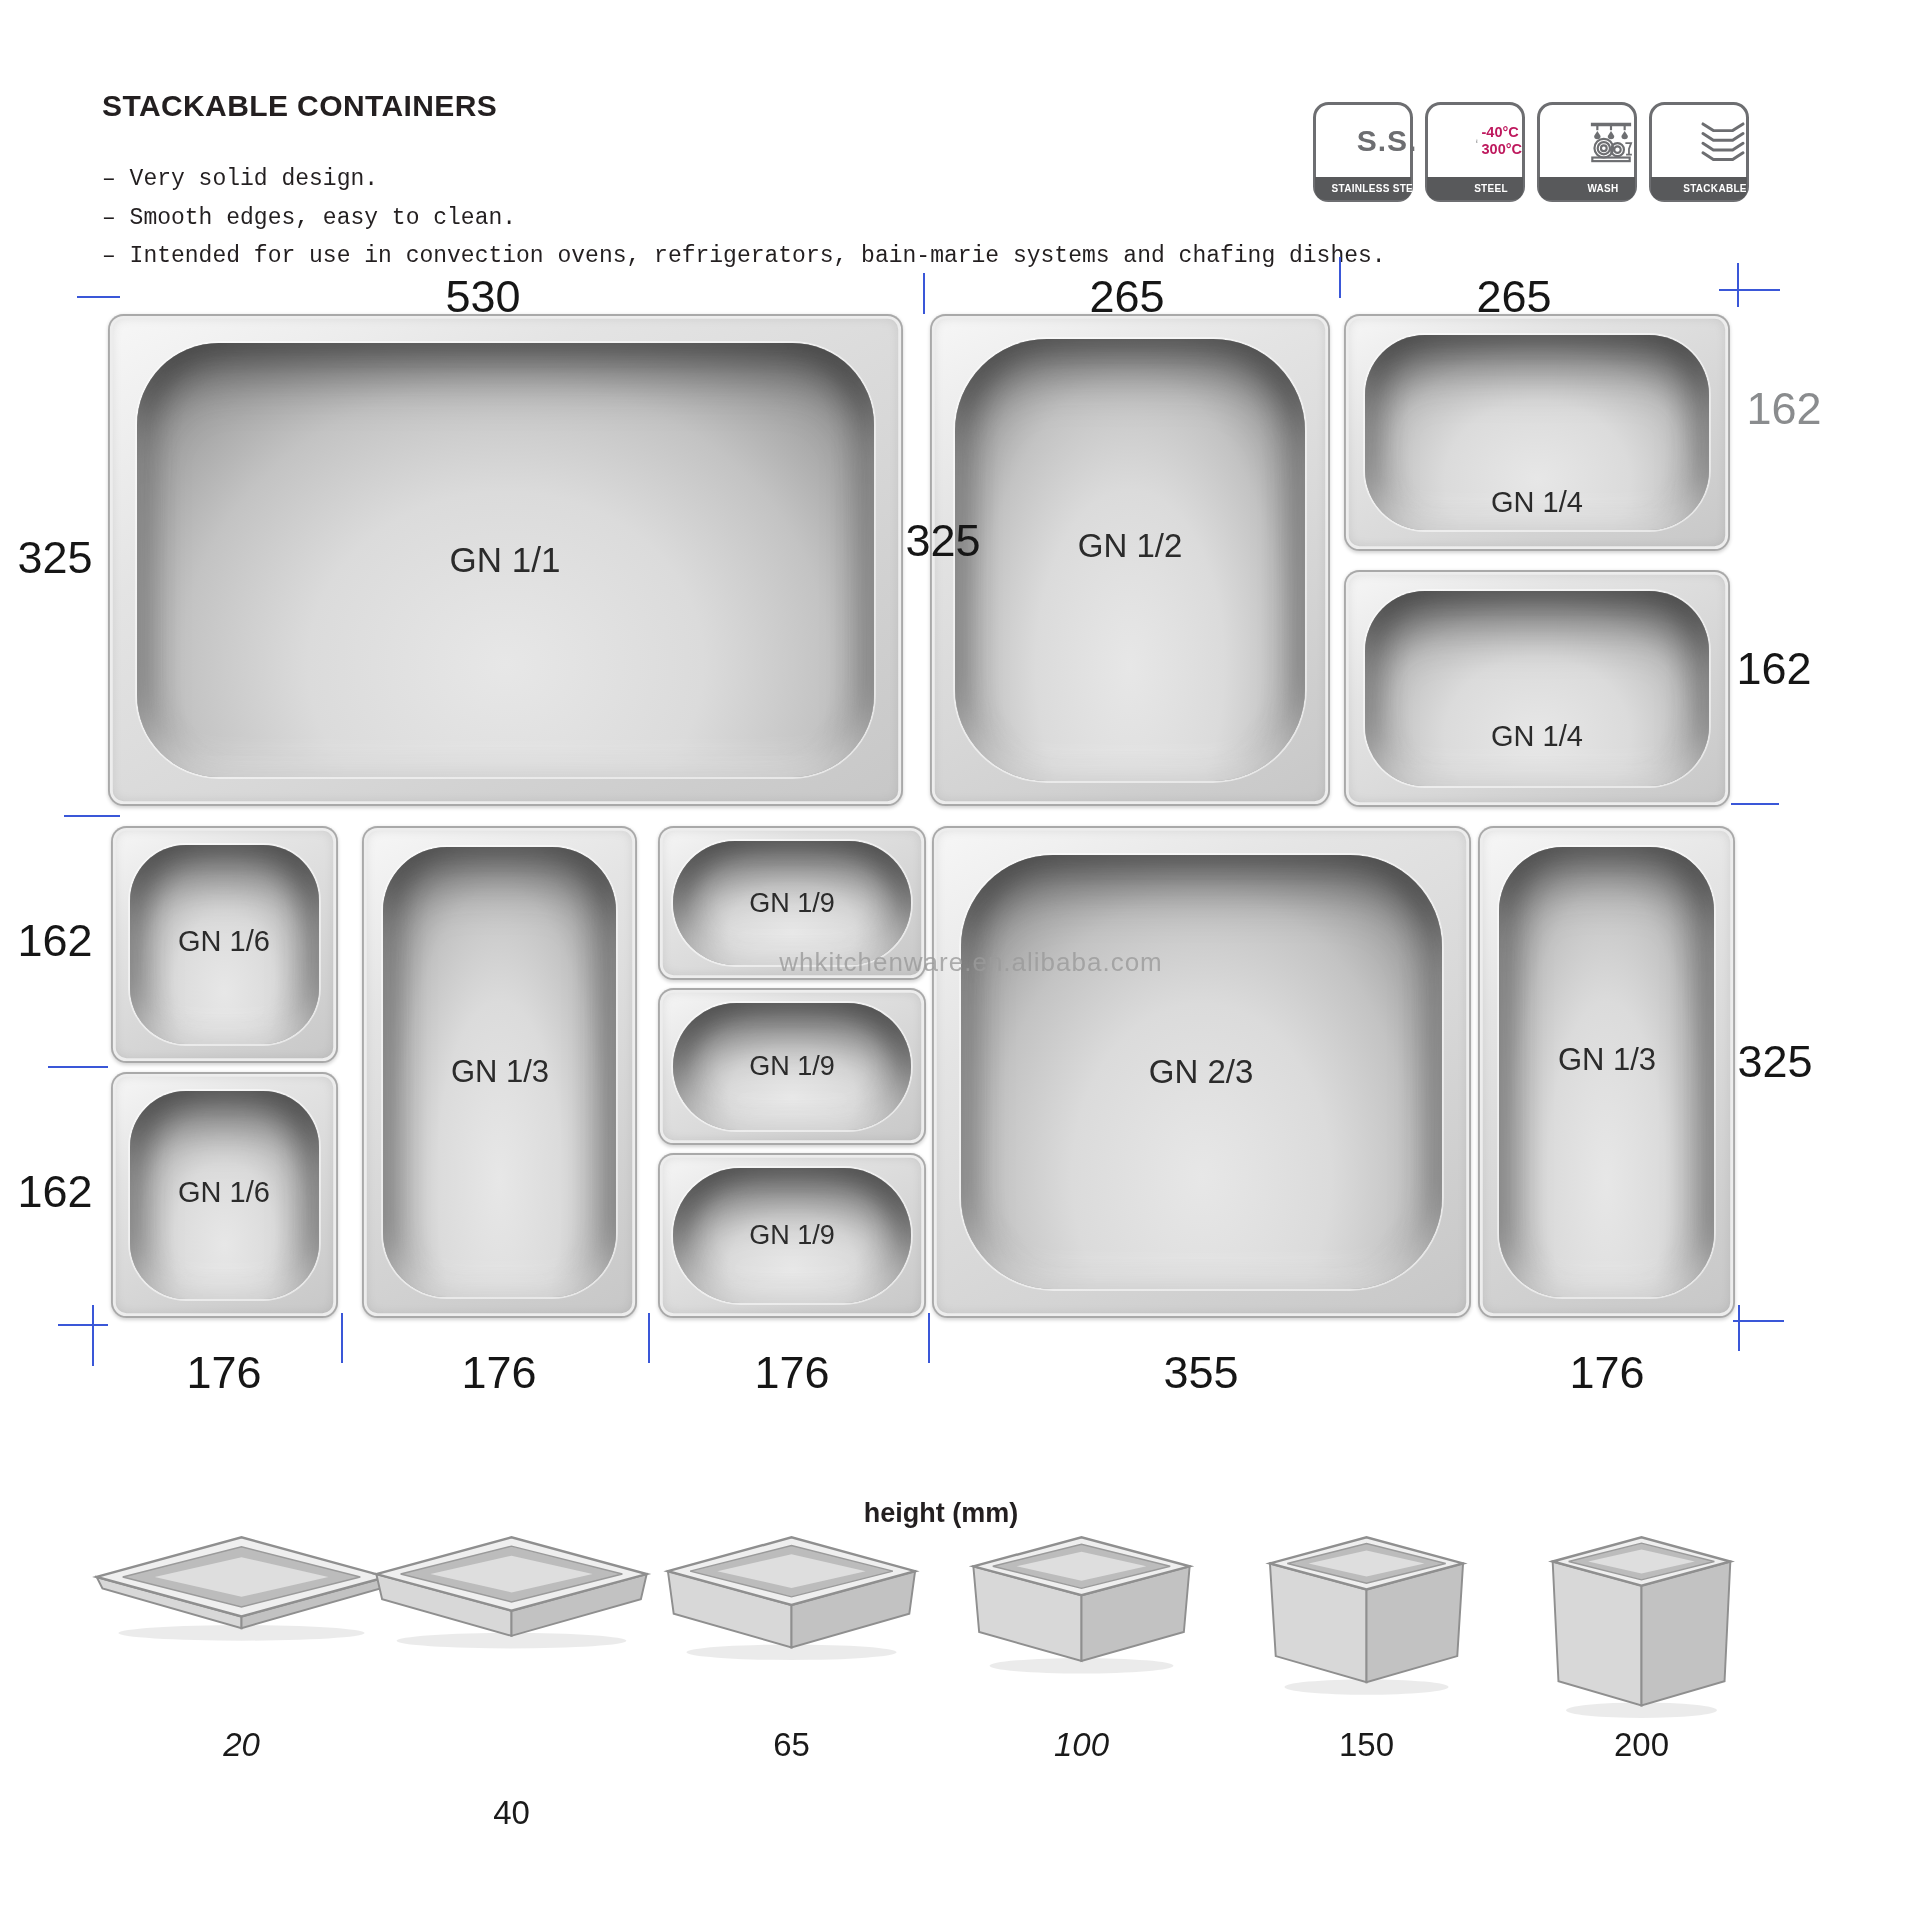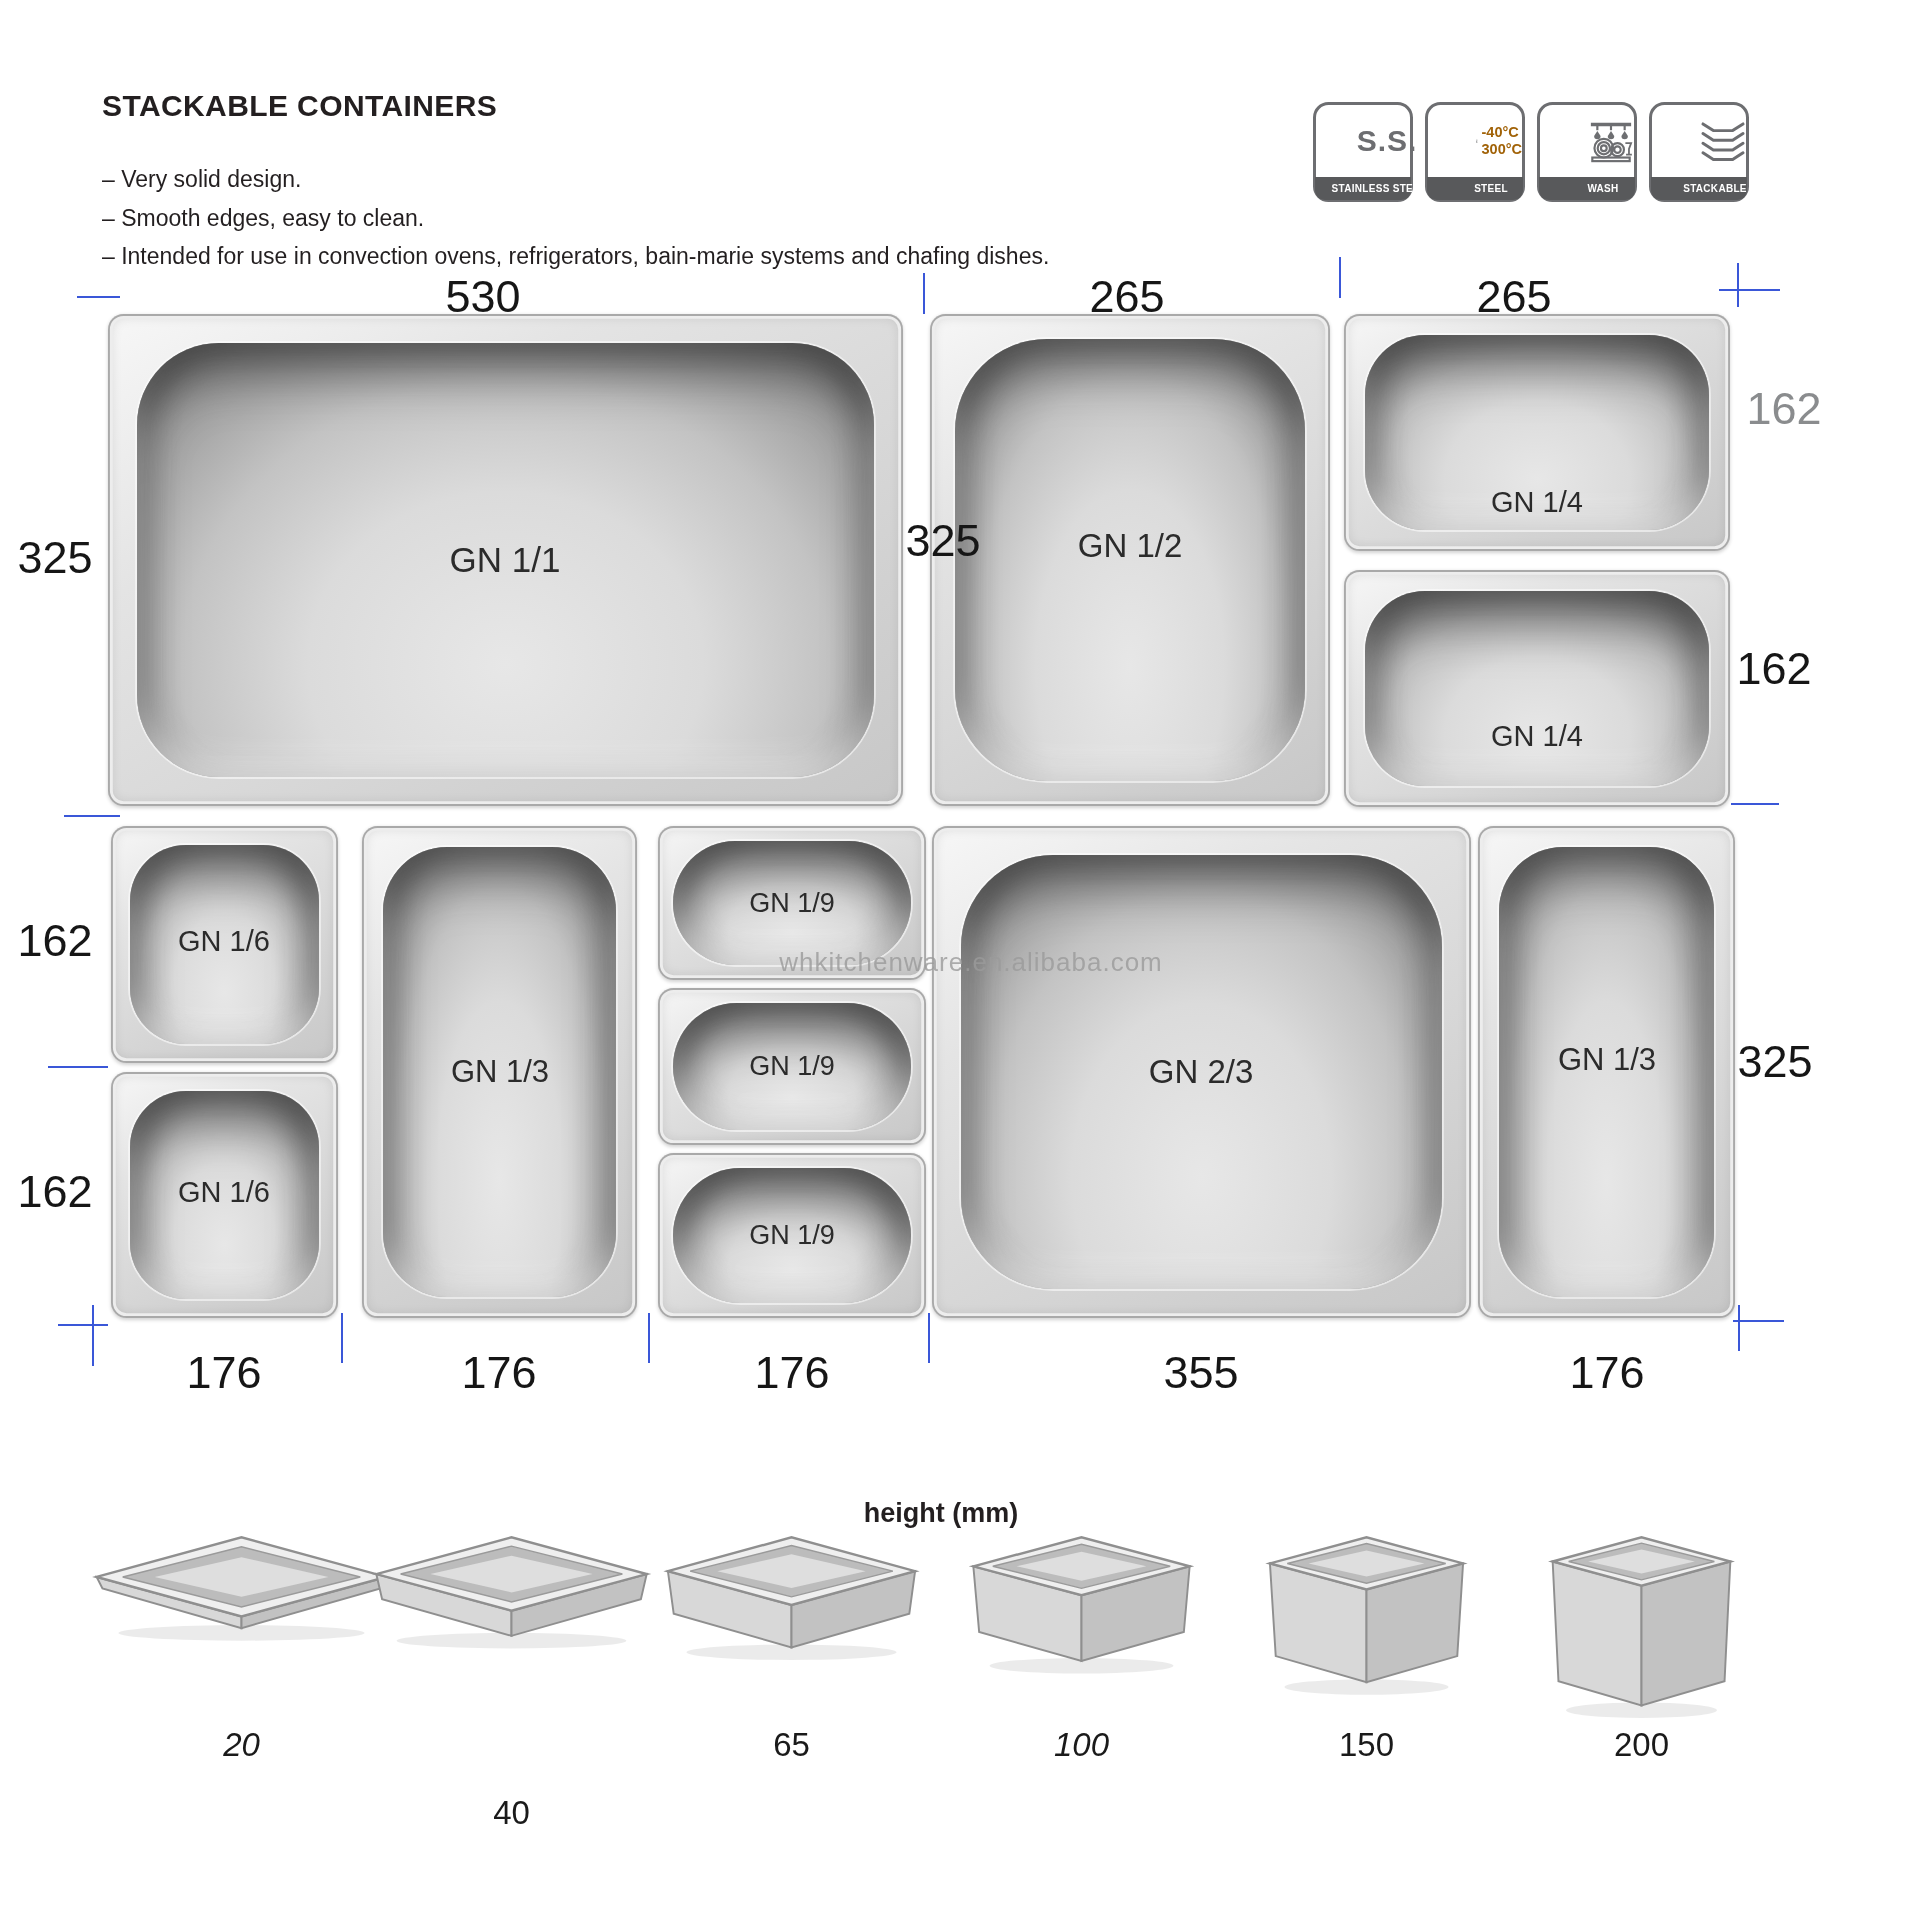--- a/index.html
+++ b/index.html
@@ -1,30 +1,30 @@
 <!DOCTYPE html>
 <html><head>
 <meta charset="utf-8">
 <style>
   html,body{margin:0;padding:0;background:#fff;}
   #canvas{position:relative;width:1931px;height:1931px;background:#ffffff;
           font-family:"Liberation Sans",sans-serif;overflow:hidden;}
   .page-title{position:absolute;left:102px;top:89px;font-size:30px;font-weight:bold;
               letter-spacing:0.4px;color:#231f20;}
-  .bullet{position:absolute;left:102px;font-size:23px;color:#231f20;white-space:nowrap;}
+  .bullet{position:absolute;left:102px;font-size:23px;color:#231f20;white-space:nowrap;font-family:Liberation Mono, monospace;}
   
   .badge{position:absolute;width:100px;height:100px;border:3.9px solid #6d6e71;border-radius:15.4px;
          background:#fff;box-sizing:border-box;}
   .badge-body{position:absolute;left:0;right:0;top:0;bottom:23px;display:flex;
               align-items:center;justify-content:center;gap:3.9px;padding-left:48px;}
   .badge-bar{position:absolute;left:-1px;right:-1px;bottom:-1px;height:23px;background:#58595b;color:#fff;
              font-size:10px;font-weight:bold;display:flex;align-items:center;justify-content:center;
              border-radius:0 0 9.7px 9.7px;letter-spacing:0.3px;white-space:nowrap;padding-left:32px;}
   .ss-text{font-size:30px;font-weight:bold;color:#6d6e71;letter-spacing:1px;}
-  .temp-col{display:flex;flex-direction:column;font-size:14.5px;font-weight:bold;color:#a16207;line-height:1.15;}
+  .temp-col{display:flex;flex-direction:column;font-size:14.5px;font-weight:bold;color:#be185d;line-height:1.15;}
   
   .pan{position:absolute;border-radius:15.4px;
        background:linear-gradient(150deg,#f7f7f7 0%,#e4e4e4 30%,#d3d3d3 70%,#c7c7c7 100%);
        box-shadow:inset 0 0 0 1.9px #a9a9a9, inset 0 0 0 4.8px #ededed,
                   inset 0 0 13.5px rgba(0,0,0,.18), 0 1.9px 3.9px rgba(0,0,0,.18);}
   .well{position:absolute;
         background:radial-gradient(ellipse at 50% 74%, #e7e7e7 0%, #dbdbdb 38%, #c3c3c3 62%, #9c9c9c 84%, #787878 100%);
         box-shadow:inset 0 33px 46px rgba(30,30,30,.50), inset 0 -15.4px 27px rgba(255,255,255,.65),
                    inset 13.5px 0 29px rgba(50,50,50,.30), inset -13.5px 0 29px rgba(50,50,50,.30),
                    0 0 0 1.9px rgba(255,255,255,.55);}

